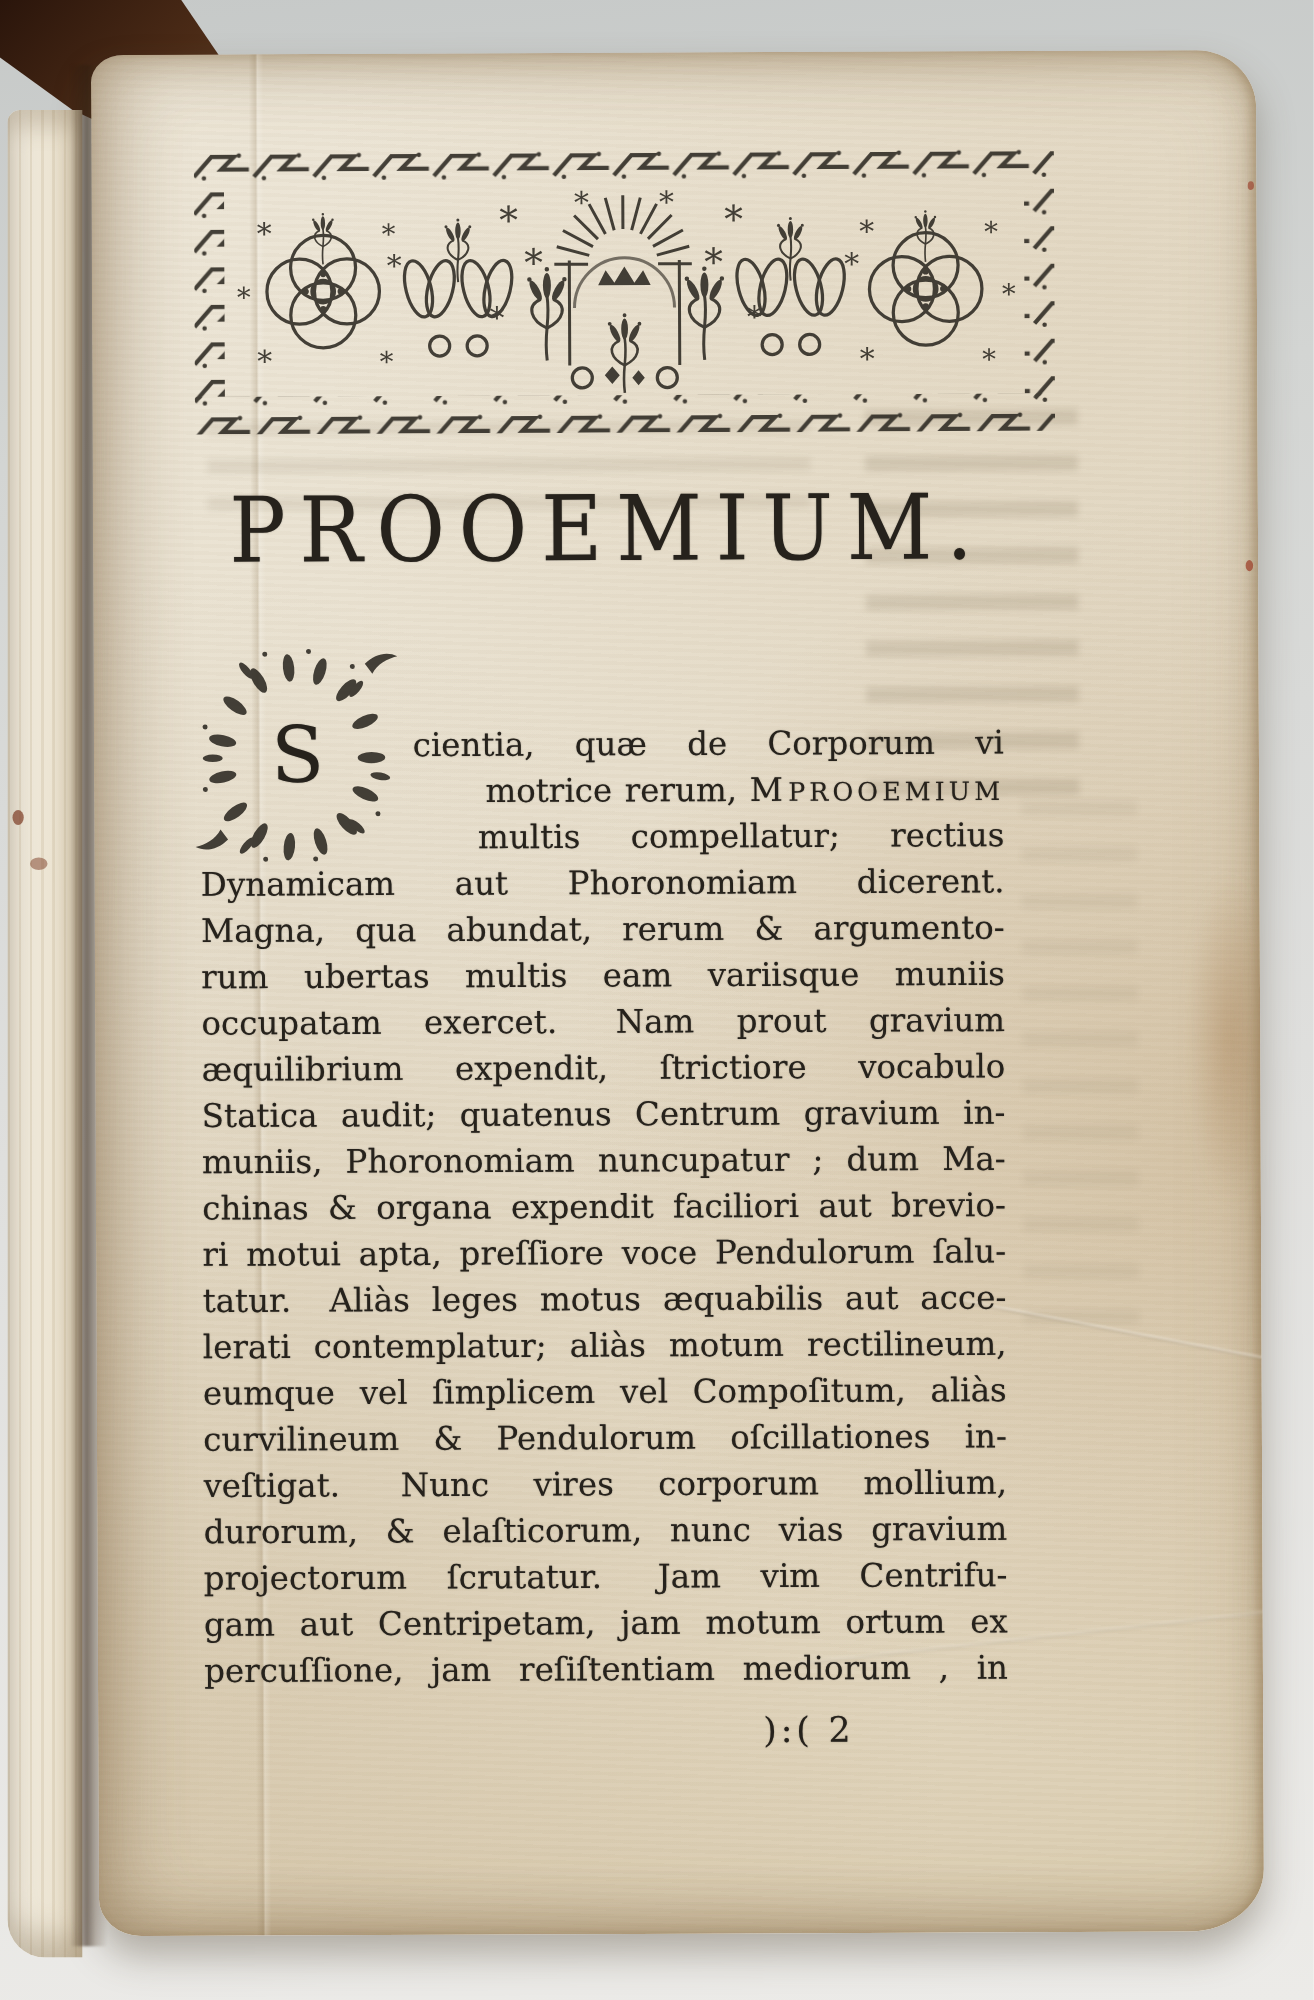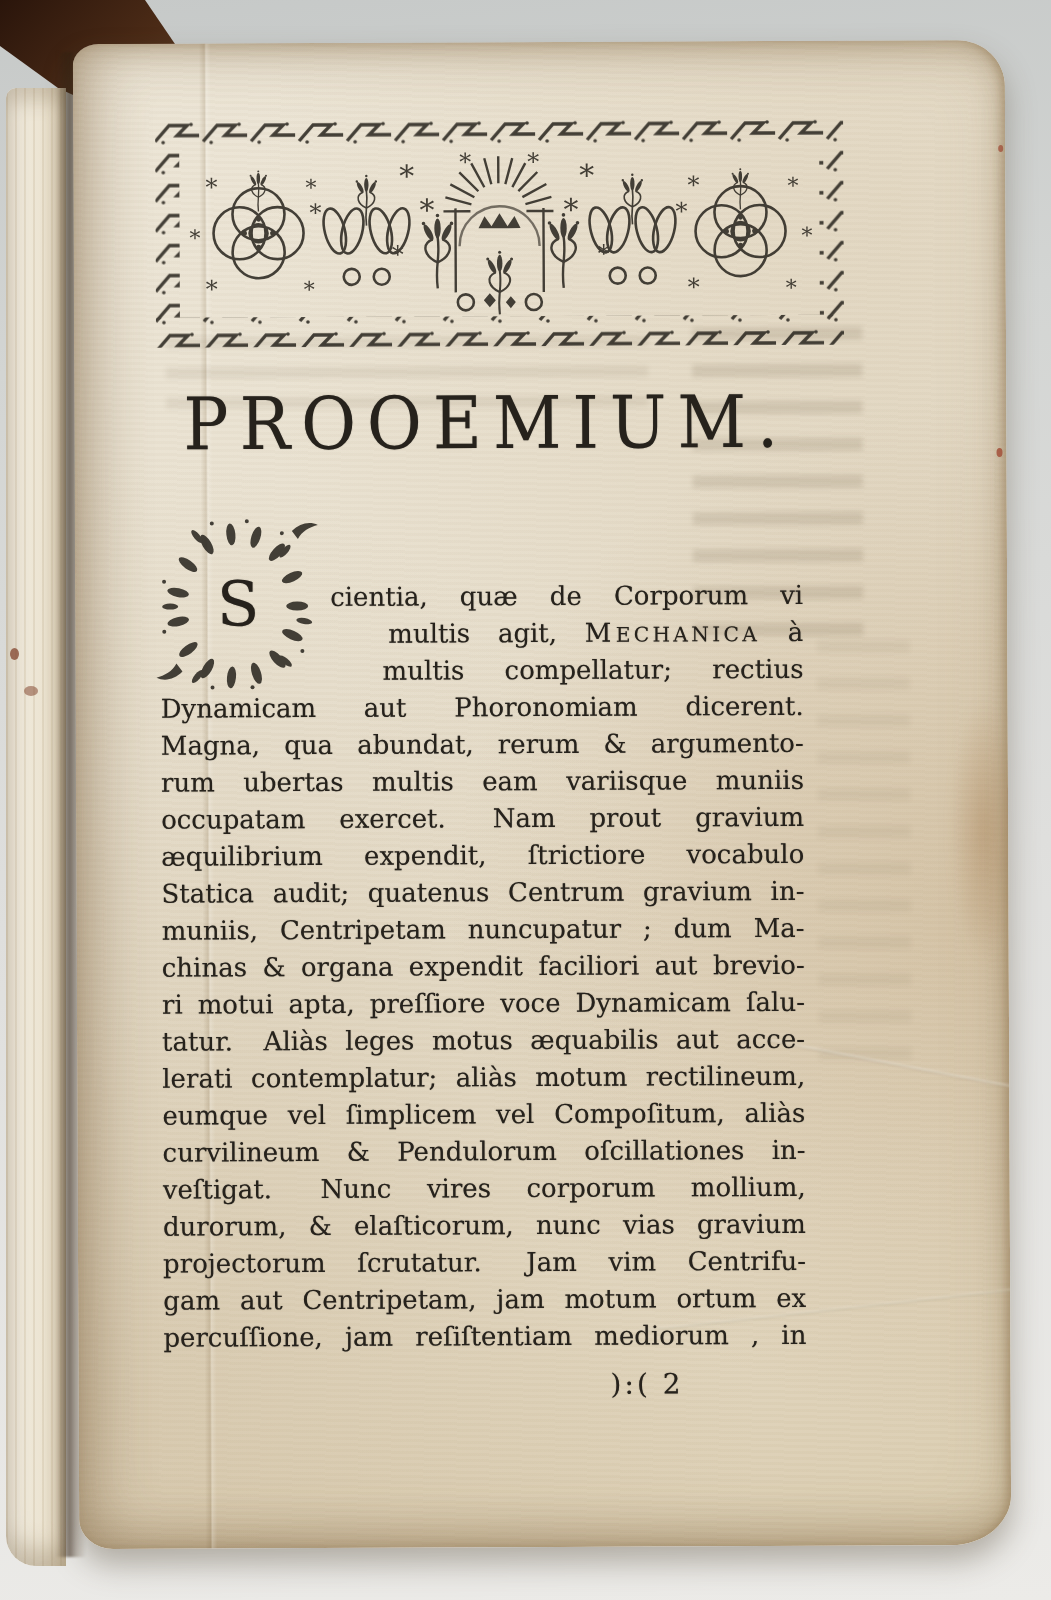--- a/index.html
+++ b/index.html
@@ -259,31 +259,31 @@
             <circle cx="150" cy="140" r="2"></circle>
           <path d="M140 20 c8 -8 18 -10 26 -6 c-8 2 -16 6 -20 14 Z"></path>
           <path d="M30 160 c-8 8 -18 10 -26 6 c8 -2 16 -6 20 -14 Z"></path>
         </g>
       </svg>
       <div class="dropcap ink">S</div>
     </div>
 
     <div class="bodytext ink">
         <div class="line ind1"><span>cientia, quæ de Corporum vi</span></div>
-        <div class="line ind2"><span>multis agit, </span><span class="cl">M</span><span class="sc">ECHANICA</span><span> à</span></div>
+        <div class="line ind2"><span>motrice rerum, </span><span class="cl">M</span><span class="sc">PROOEMIUM</span><span> à</span></div>
         <div class="line ind3"><span>multis compellatur; rectius forte</span></div>
         <div class="line"><span>Dynamicam aut Phoronomiam dicerent.</span></div>
         <div class="line"><span>Magna, qua abundat, rerum &amp; argumento-</span></div>
         <div class="line"><span>rum ubertas multis eam variisque muniis</span></div>
         <div class="line"><span>occupatam exercet.  Nam prout gravium</span></div>
         <div class="line"><span>æquilibrium expendit, ſtrictiore vocabulo</span></div>
         <div class="line"><span class="it">Statica</span><span> audit; quatenus Centrum gravium in-</span></div>
-        <div class="line"><span>muniis, </span><span class="it">Centripetam</span><span> nuncupatur ; dum Ma-</span></div>
+        <div class="line"><span>muniis, </span><span class="it">Phoronomiam</span><span> nuncupatur ; dum Ma-</span></div>
         <div class="line"><span>chinas &amp; organa expendit faciliori aut brevio-</span></div>
-        <div class="line"><span>ri motui apta, preſſiore voce </span><span class="it">Dynamicam</span><span> ſalu-</span></div>
+        <div class="line"><span>ri motui apta, preſſiore voce </span><span class="it">Pendulorum</span><span> ſalu-</span></div>
         <div class="line"><span>tatur.  Aliàs leges motus æquabilis aut acce-</span></div>
         <div class="line"><span>lerati contemplatur; aliàs motum rectilineum,</span></div>
         <div class="line"><span>eumque vel ſimplicem vel Compoſitum, aliàs</span></div>
         <div class="line"><span>curvilineum &amp; Pendulorum oſcillationes in-</span></div>
         <div class="line"><span>veſtigat.  Nunc vires corporum mollium,</span></div>
         <div class="line"><span>durorum, &amp; elaſticorum, nunc vias gravium</span></div>
         <div class="line"><span>projectorum ſcrutatur.  Jam vim Centrifu-</span></div>
         <div class="line"><span>gam aut Centripetam, jam motum ortum ex</span></div>
         <div class="line"><span>percuſſione, jam reſiſtentiam mediorum , in</span></div>
       </div>

